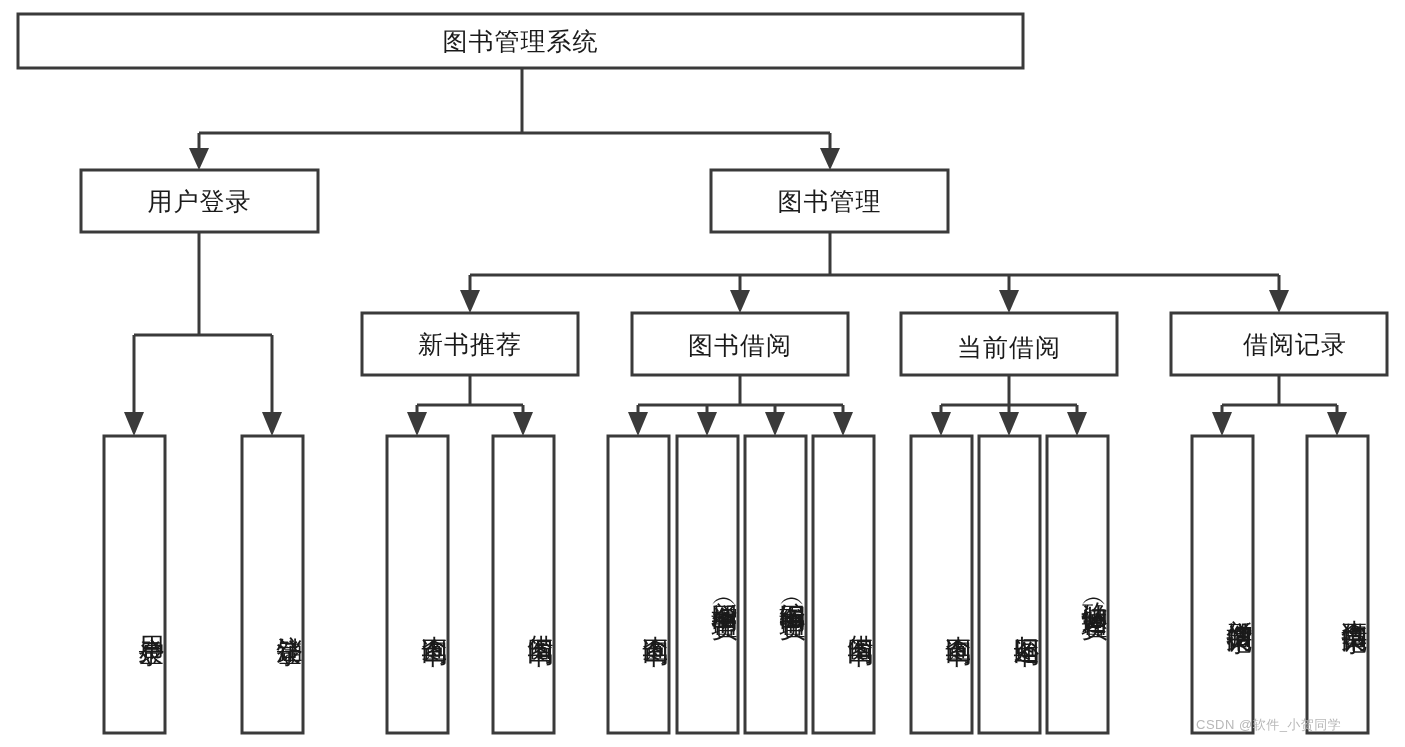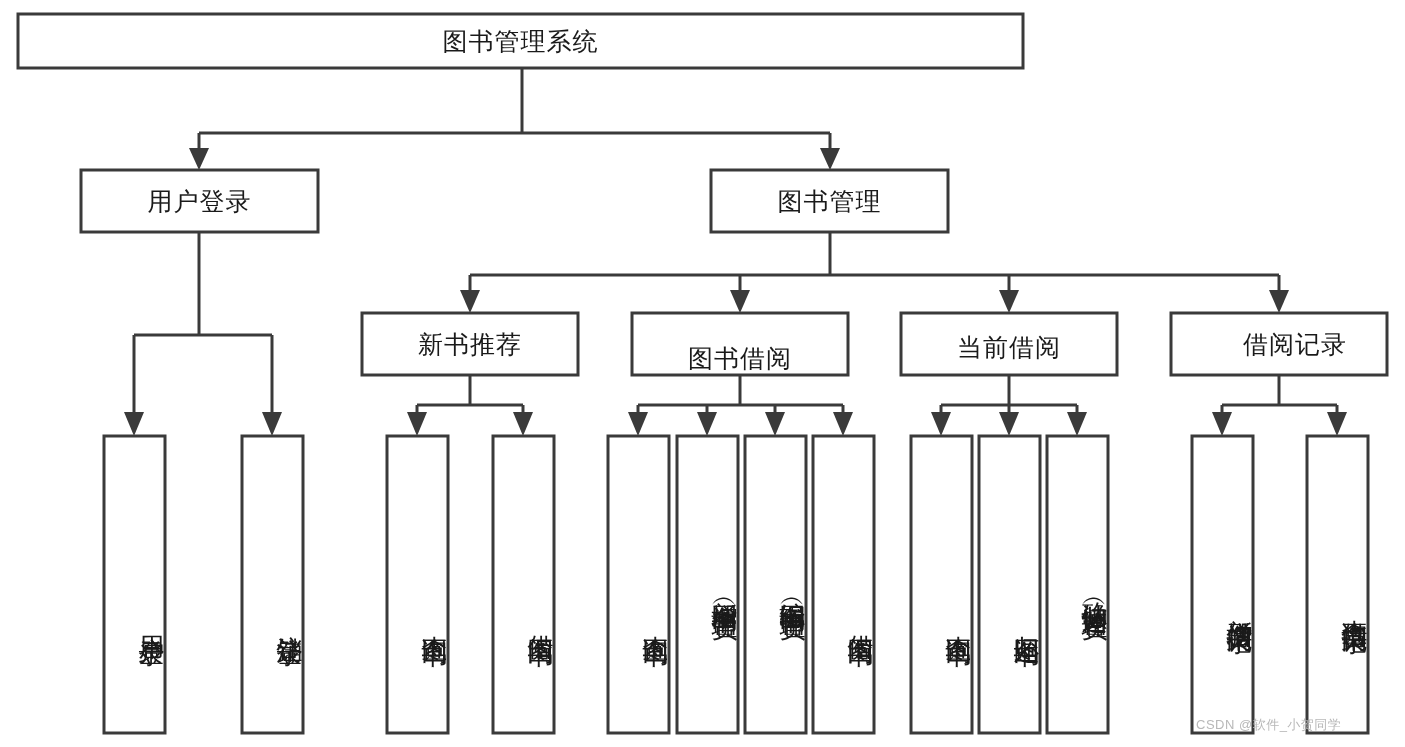--- a/index.html
+++ b/index.html
@@ -175,21 +175,21 @@
       <rect class="node-box" x="1307" y="436" width="61" height="297"></rect>
     </g>
   </svg>
 
   <div class="node-label-h" style="left:18px; top:14px; width:1005px; height:54px;">图书管理系统</div>
 
   <div class="node-label-h" style="left:81px; top:170px; width:237px; height:62px;">用户登录</div>
   <div class="node-label-h" style="left:711px; top:170px; width:237px; height:62px;border-radius:14px;">图书管理</div>
 
   <div class="node-label-h" style="left:362px; top:313px; width:216px; height:62px;">新书推荐</div>
-  <div class="node-label-h" style="left:632px; top:326px; width:216px; height:64px;">图书借阅</div>
+  <div class="node-label-h" style="left:632px; top:313px; width:216px; height:64px;">图书借阅</div>
   <div class="node-label-h" style="left:901px; top:313px; width:216px; height:68px;">当前借阅</div>
   <div class="node-label-h" style="left:1171px; top:313px; width:248px; height:62px;">借阅记录</div>
 
   <div class="node-label-v" style="left:104px; top:500px; width:61px; height:233px;">用户登录</div>
   <div class="node-label-v" style="left:242px; top:500px; width:61px; height:233px;">注销登录</div>
 
   <div class="node-label-v" style="left:387px; top:500px; width:61px; height:233px;">查询图书</div>
   <div class="node-label-v" style="left:493px; top:500px; width:61px; height:233px;">借阅图书</div>
 
   <div class="node-label-v" style="left:608px; top:500px; width:61px; height:233px;">查询图书</div>

